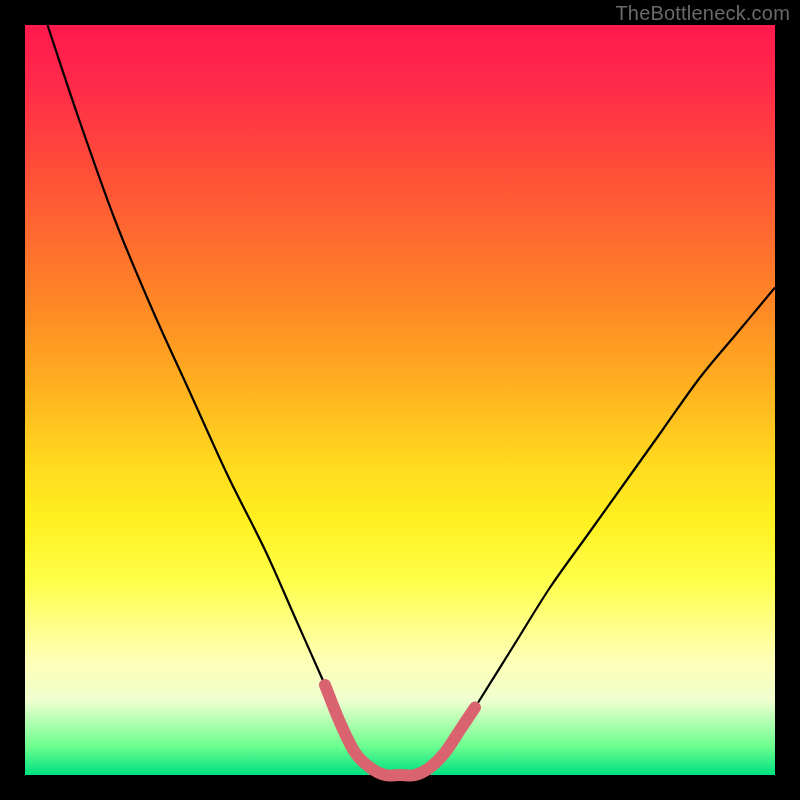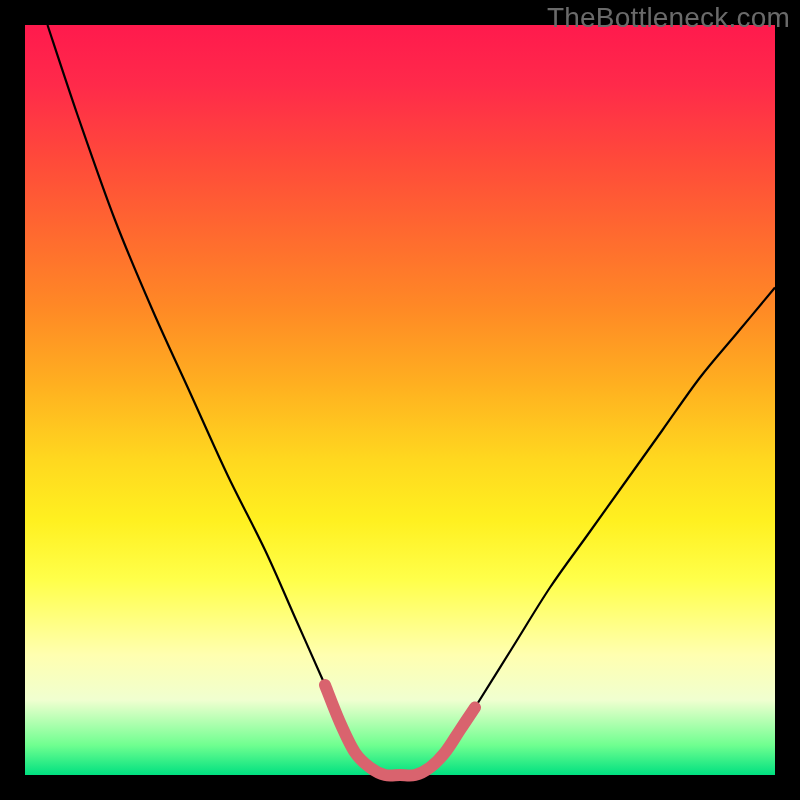--- a/index.html
+++ b/index.html
@@ -30,21 +30,21 @@
       #f0ffd0 90%,
       #70ff90 96%,
       #00e080 100%
     );
   }
   .watermark {
     position: absolute;
     top: 2px;
     right: 10px;
     font-family: Arial, Helvetica, sans-serif;
-    font-size: 28px;
+    font-size: 20px;
     color: #6a6a6a;
     letter-spacing: 0.2px;
   }
   svg.curve {
     position: absolute;
     left: 0;
     top: 0;
     width: 750px;
     height: 750px;
     overflow: visible;

